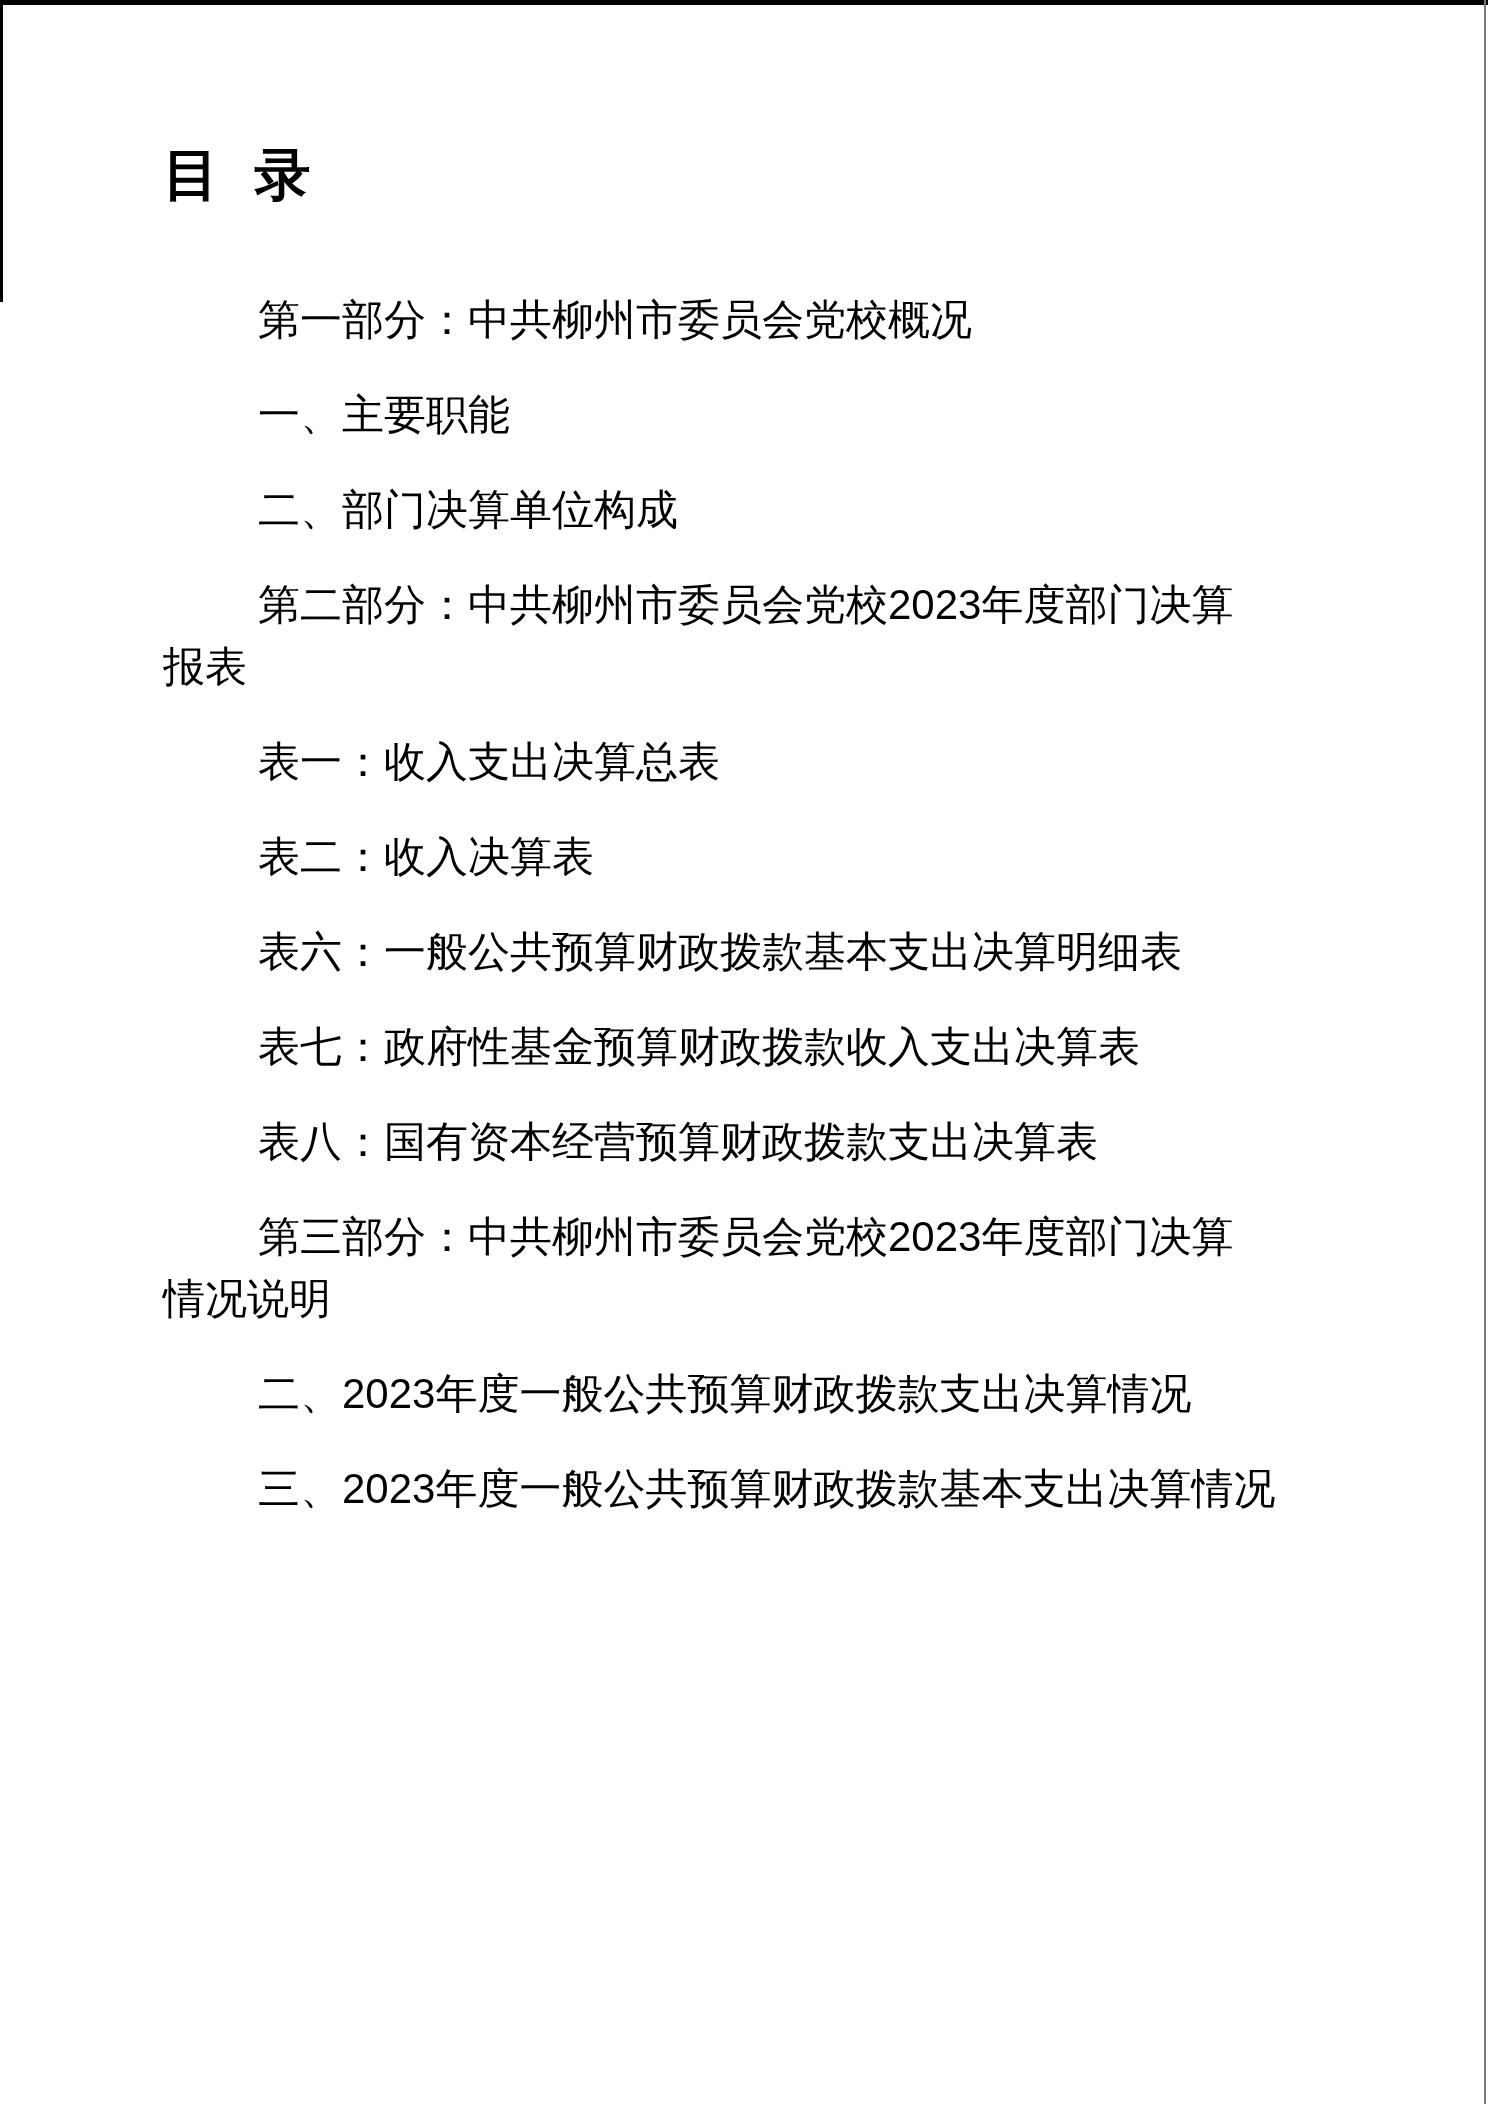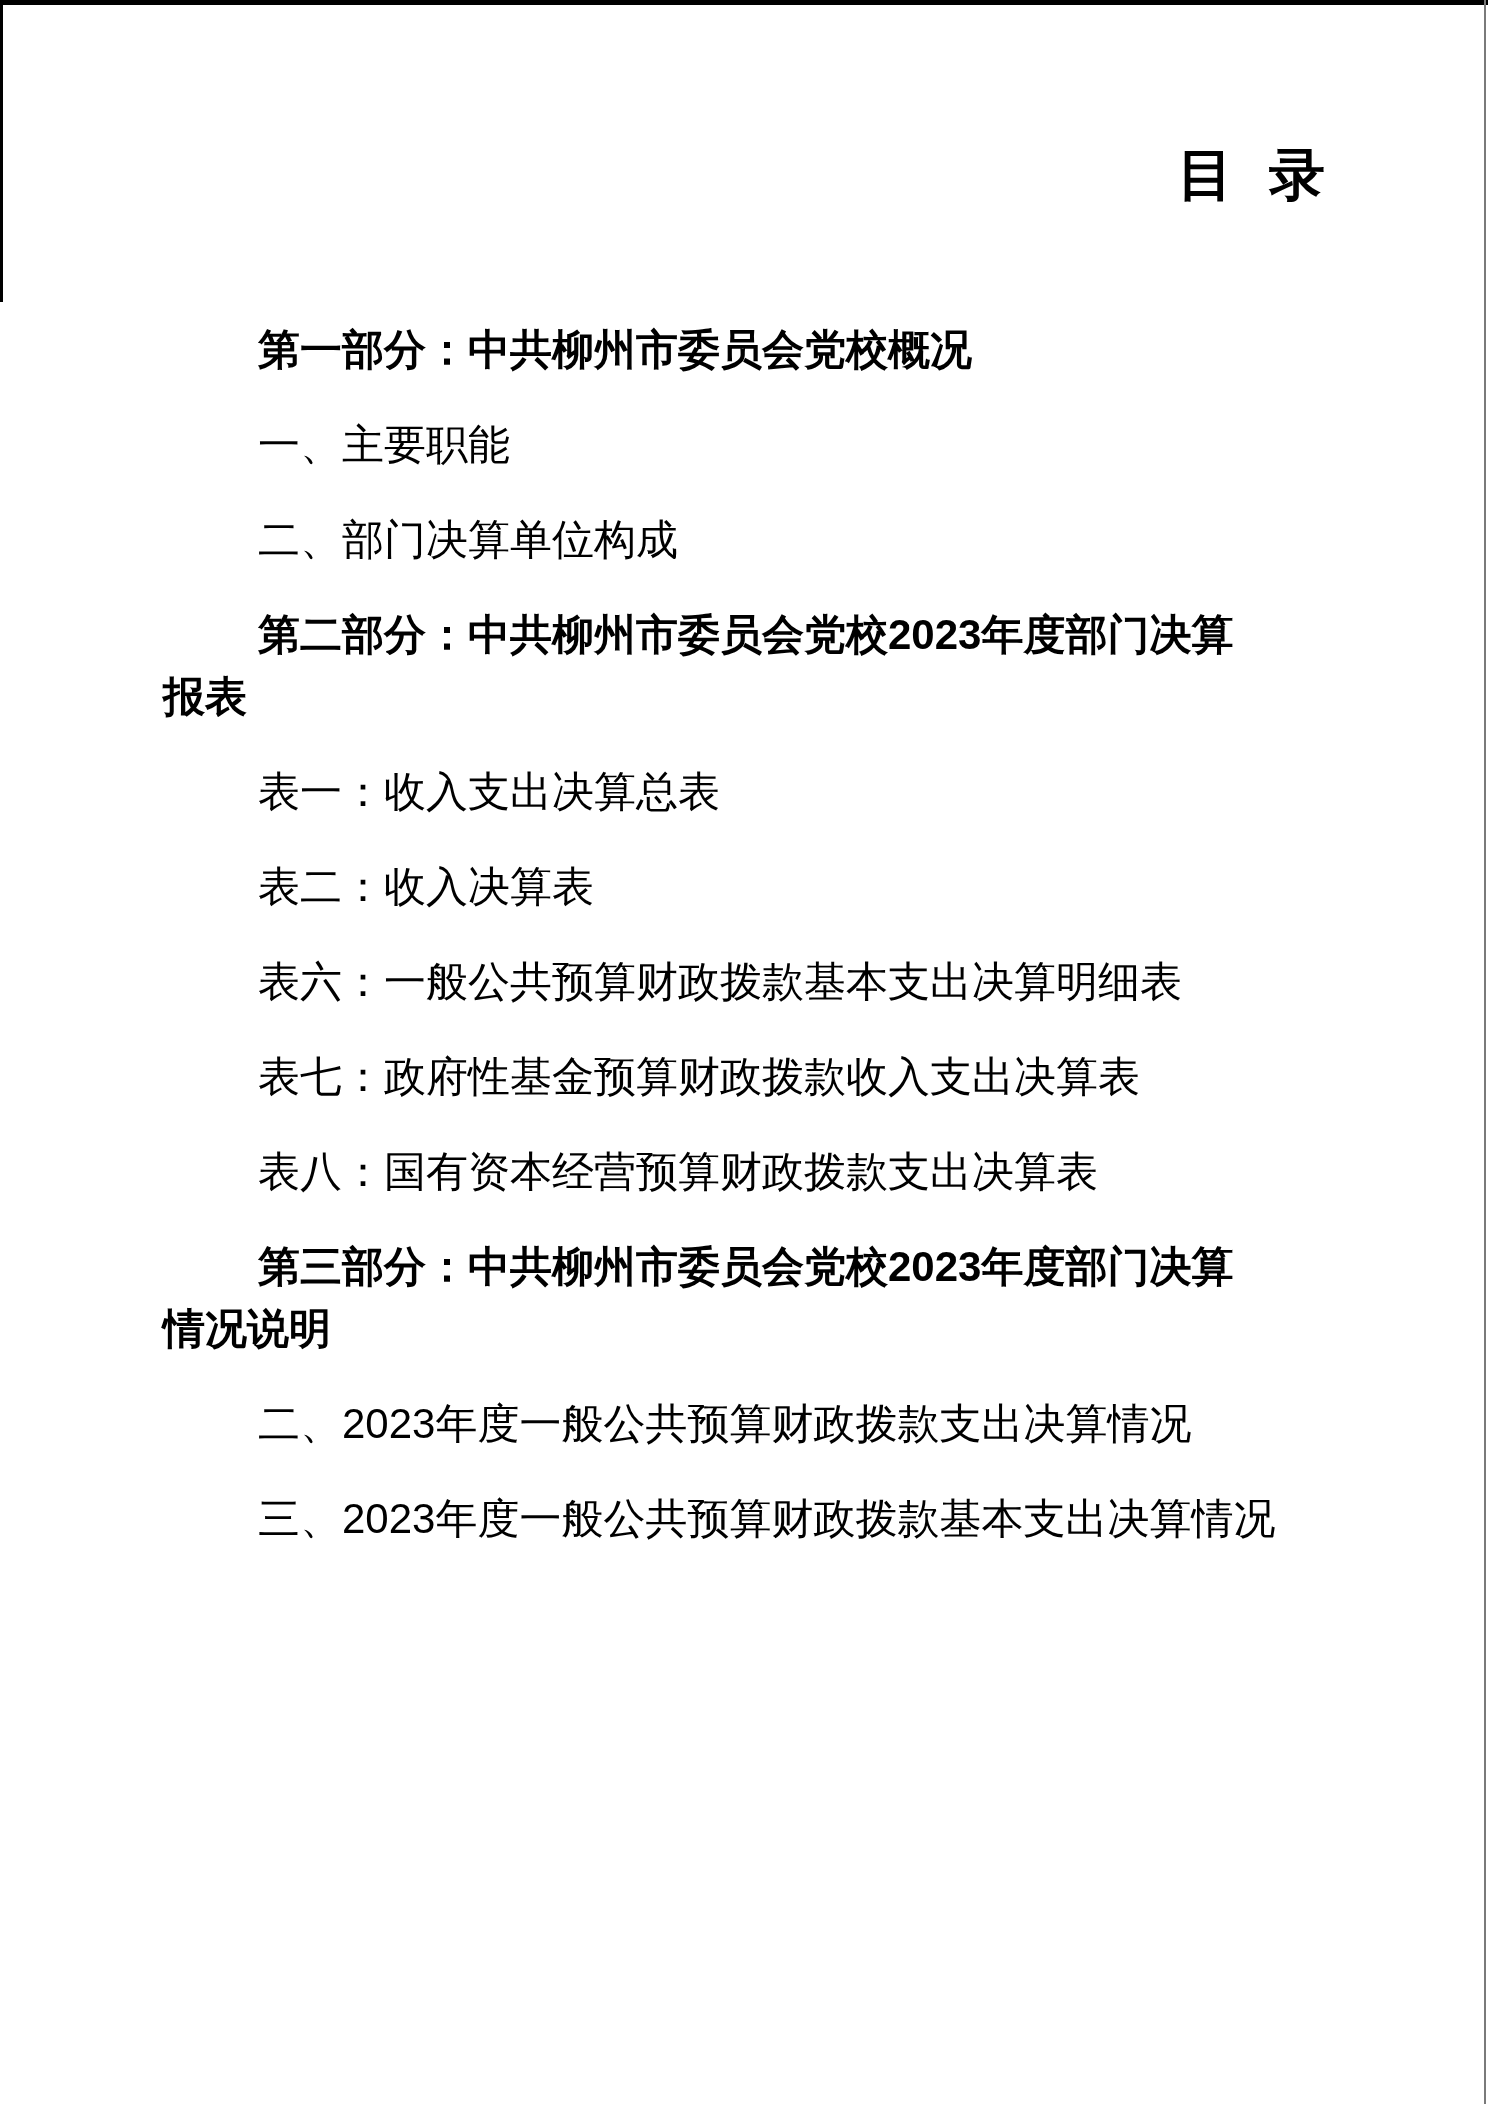--- a/index.html
+++ b/index.html
@@ -28,37 +28,37 @@
     width: 3px; height: 302px;
     background: #000000;
   }
   .right-edge {
     position: absolute;
     left: 1484px; top: 0;
     width: 2px; height: 2104px;
     background: #7a7a7a;
   }
   .doc-title {
-    margin: 144px 163px 113px 163px;
+    margin: 144px 163px 83px 163px;
     font-size: 56px;
     font-weight: bold;
     line-height: 62px;
-    text-align: right;
+    text-align: left;
     word-spacing: 20px;
     white-space: pre-line;
   }
   .para {
     margin: 0 163px 33px 163px;
     font-size: 42px;
     line-height: 62px;
     text-indent: 95px;
     white-space: pre-line;
   }
   .heading {
-    font-weight: bold;
+    font-weight: normal;
   }
 </style>
 </head>
 <body>
 
 <div class="page">
 
   <div class="top-edge"></div>
   <div class="left-edge"></div>
   <div class="right-edge"></div>

